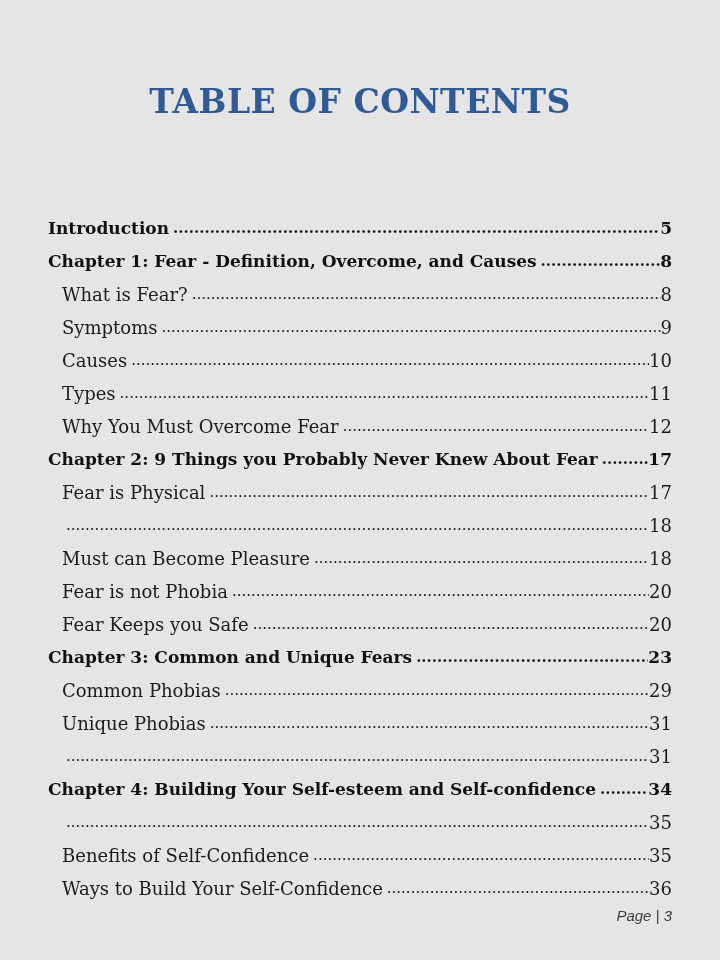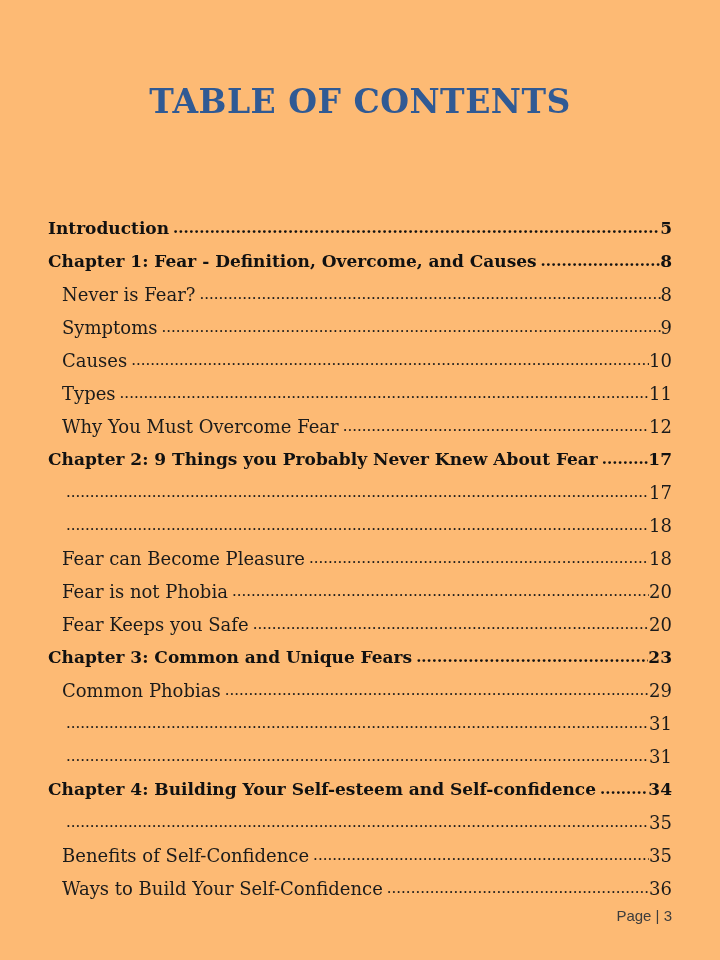--- a/index.html
+++ b/index.html
@@ -10,21 +10,21 @@
   body {
     width: 720px;
     height: 960px;
     overflow: hidden;
   }
   .page {
     box-sizing: border-box;
     width: 720px;
     height: 960px;
     padding: 82px 48px 0 48px;
-    background: #fdba74;
+    background: #e5e5e5;
     font-family: "DejaVu Serif", serif;
   }
   .title {
     margin: 0;
     text-align: center;
     font-family: "DejaVu Serif", serif;
     font-weight: 700;
     font-size: 33px;
     letter-spacing: 0.5px;
     color: #305a94;
@@ -67,20 +67,21 @@
     flex: 0 0 auto;
     text-align: right;
   }
   .footer {
     margin-top: 1px;
     text-align: right;
     font-family: "Liberation Sans", sans-serif;
     font-size: 15px;
     color: #3d3d3d;
     line-height: 20px;
+    font-style: italic;
   }
 </style>
 </head>
 <body>
 
 <div class="page">
   <h1 class="title" style="color: rgb(48, 90, 148);">TABLE OF CONTENTS</h1>
 
   <div class="toc" id="toc">
   <div class="row chapter">
@@ -89,21 +90,21 @@
     <span class="pagenum">5</span>
   </div>
 
   <div class="row chapter">
     <span class="label">Chapter 1: Fear - Definition, Overcome, and Causes</span>
     <span class="leader"></span>
     <span class="pagenum">8</span>
   </div>
 
   <div class="row sub">
-    <span class="label">Never is Fear?</span>
+    <span class="label">What is Fear?</span>
     <span class="leader"></span>
     <span class="pagenum">8</span>
   </div>
 
   <div class="row sub">
     <span class="label">Symptoms</span>
     <span class="leader"></span>
     <span class="pagenum">9</span>
   </div>
 
@@ -125,31 +126,32 @@
     <span class="pagenum">12</span>
   </div>
 
   <div class="row chapter">
     <span class="label">Chapter 2: 9 Things you Probably Never Knew About Fear</span>
     <span class="leader"></span>
     <span class="pagenum">17</span>
   </div>
 
   <div class="row sub">
+    <span class="label">Fear is Physical</span>
     <span class="leader"></span>
     <span class="pagenum">17</span>
   </div>
 
   <div class="row sub">
     <span class="leader"></span>
     <span class="pagenum">18</span>
   </div>
 
   <div class="row sub">
-    <span class="label">Fear can Become Pleasure</span>
+    <span class="label">Must can Become Pleasure</span>
     <span class="leader"></span>
     <span class="pagenum">18</span>
   </div>
 
   <div class="row sub">
     <span class="label">Fear is not Phobia</span>
     <span class="leader"></span>
     <span class="pagenum">20</span>
   </div>
 
@@ -165,20 +167,21 @@
     <span class="pagenum">23</span>
   </div>
 
   <div class="row sub">
     <span class="label">Common Phobias</span>
     <span class="leader"></span>
     <span class="pagenum">29</span>
   </div>
 
   <div class="row sub">
+    <span class="label">Unique Phobias</span>
     <span class="leader"></span>
     <span class="pagenum">31</span>
   </div>
 
   <div class="row sub">
     <span class="leader"></span>
     <span class="pagenum">31</span>
   </div>
 
   <div class="row chapter">

